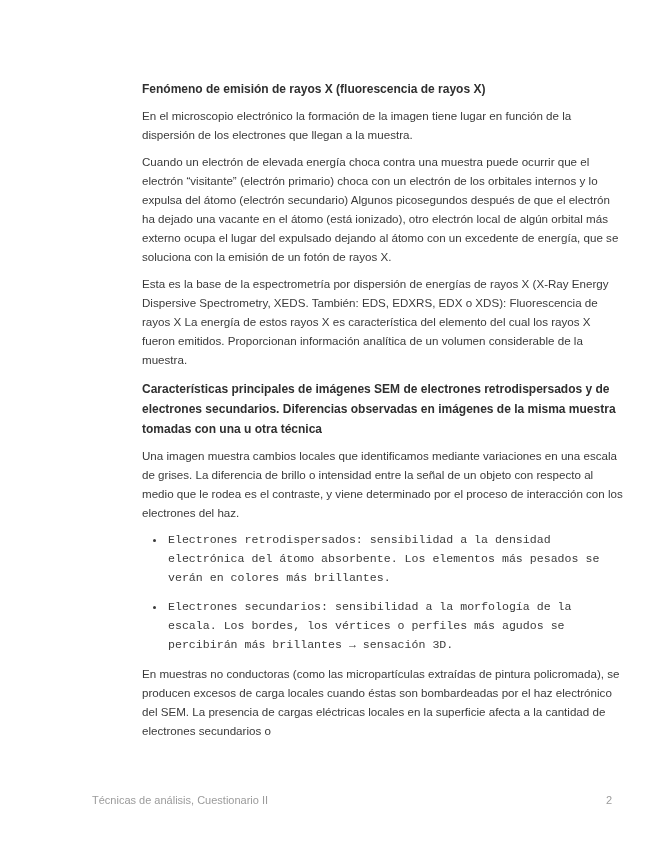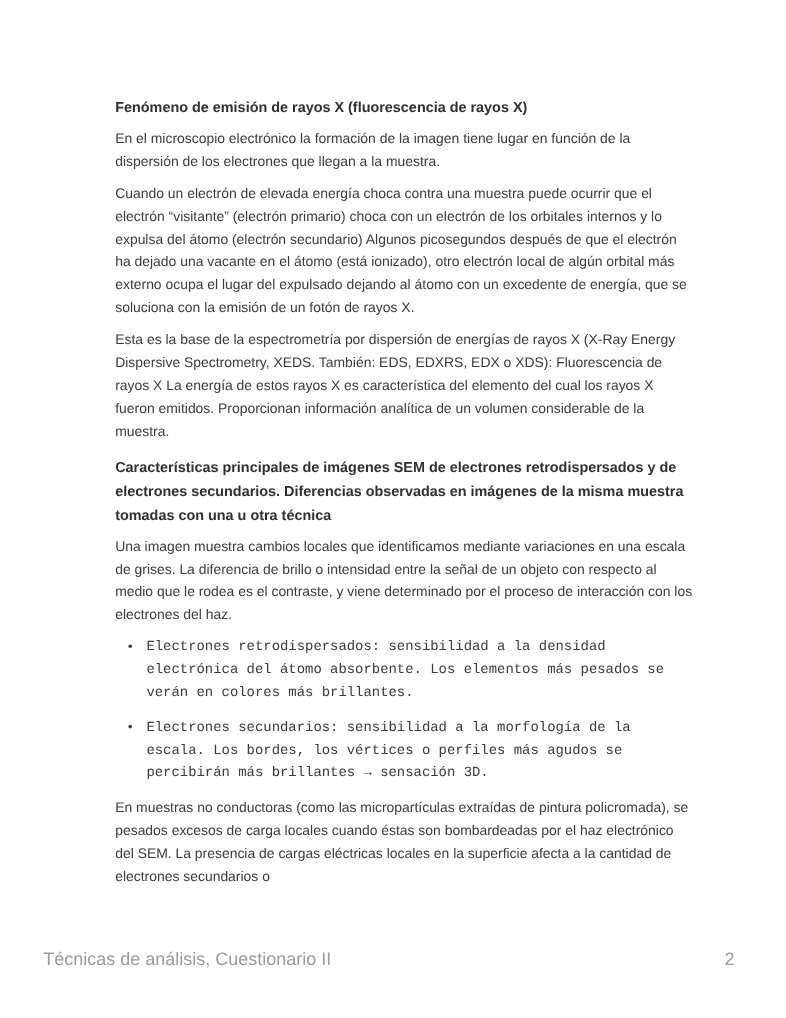--- a/index.html
+++ b/index.html
@@ -9,20 +9,21 @@
     background: #ffffff;
     font-family: "Liberation Sans", sans-serif;
     color: #3a3a3a;
     position: relative;
     overflow: hidden;
   }
   .page {
     position: absolute;
     inset: 0;
     background: #ffffff;
+    margin-left: 46px;
   }
   .content {
     position: absolute;
     left: 96px;
     top: 79px;
     width: 481px;
     font-size: 11.6px;
     line-height: 19px;
     text-align: left;
   }
@@ -42,27 +43,27 @@
     padding-left: 24px;
     list-style: disc;
     font-family: Liberation Mono, monospace;
   }
   .content ul li {
     margin-bottom: 10px;
     padding-left: 2px;
   }
   .footer {
     position: absolute;
-    left: 36px;
+    left: 46px;
     right: 43px;
     top: 794px;
     display: flex;
     justify-content: space-between;
     align-items: baseline;
-    font-size: 15px;
+    font-size: 11px;
     line-height: 12px;
     color: #9b9b9b;
   }
 </style>
 </head>
 <body>
 
 <div class="page">
 
   <main class="content">
@@ -78,21 +79,21 @@
     <h2>Características principales de imágenes SEM de electrones retrodispersados y de electrones secundarios. Diferencias observadas en imágenes de la misma muestra tomadas con una u otra técnica</h2>
 
     <p>Una imagen muestra cambios locales que identificamos mediante variaciones en una escala de grises. La diferencia de brillo o intensidad entre la señal de un objeto con respecto al medio que le rodea es el contraste, y viene determinado por el proceso de interacción con los electrones del haz.</p>
 
     <ul>
       <li>Electrones retrodispersados: sensibilidad a la densidad electrónica del átomo absorbente. Los elementos más pesados se verán en colores más brillantes.</li>
       <li>Electrones secundarios: sensibilidad a la morfología de la escala. Los bordes, los vértices o perfiles más agudos se percibirán más brillantes → sensación 3D.</li>
     </ul>
 
 
-    <p>En muestras no conductoras (como las micropartículas extraídas de pintura policromada), se pesados excesos de carga locales cuando éstas son bombardeadas por el haz electrónico del SEM. La presencia de cargas eléctricas locales en la superficie afecta a la cantidad de electrones secundarios o</p>
+    <p>En muestras no conductoras (como las micropartículas extraídas de pintura policromada), se producen excesos de carga locales cuando éstas son bombardeadas por el haz electrónico del SEM. La presencia de cargas eléctricas locales en la superficie afecta a la cantidad de electrones secundarios o</p>
 
   </main>
 
   <footer class="footer">
     <span>Técnicas de análisis, Cuestionario II</span>
     <span>2</span>
   </footer>
 
 </div>
 

